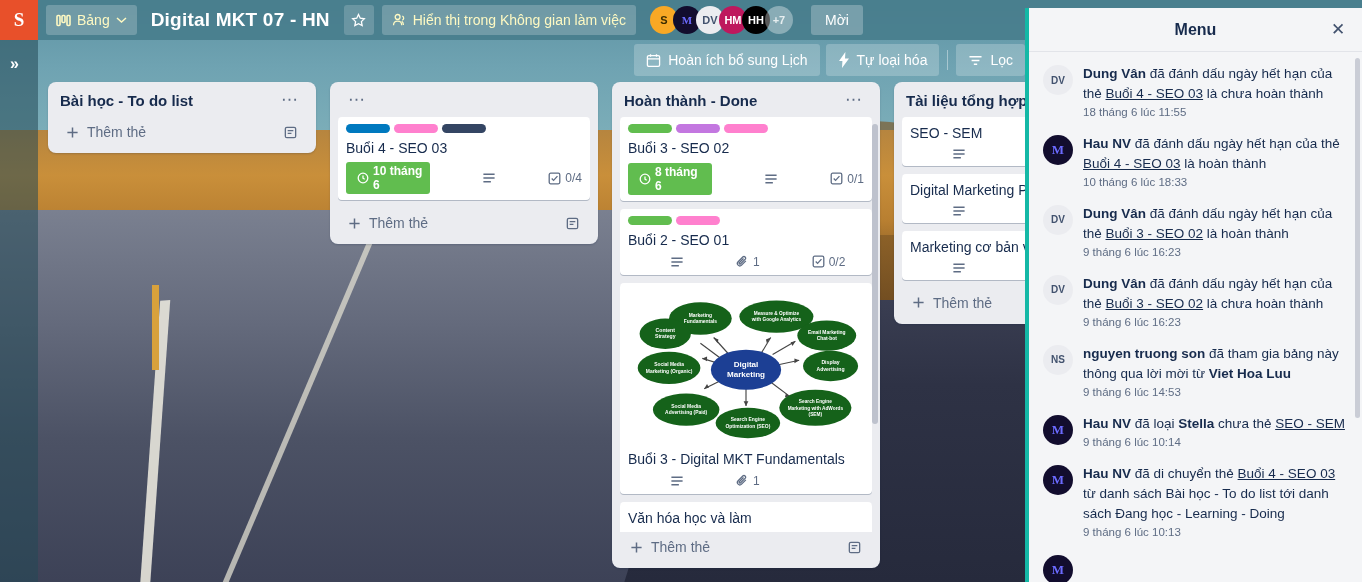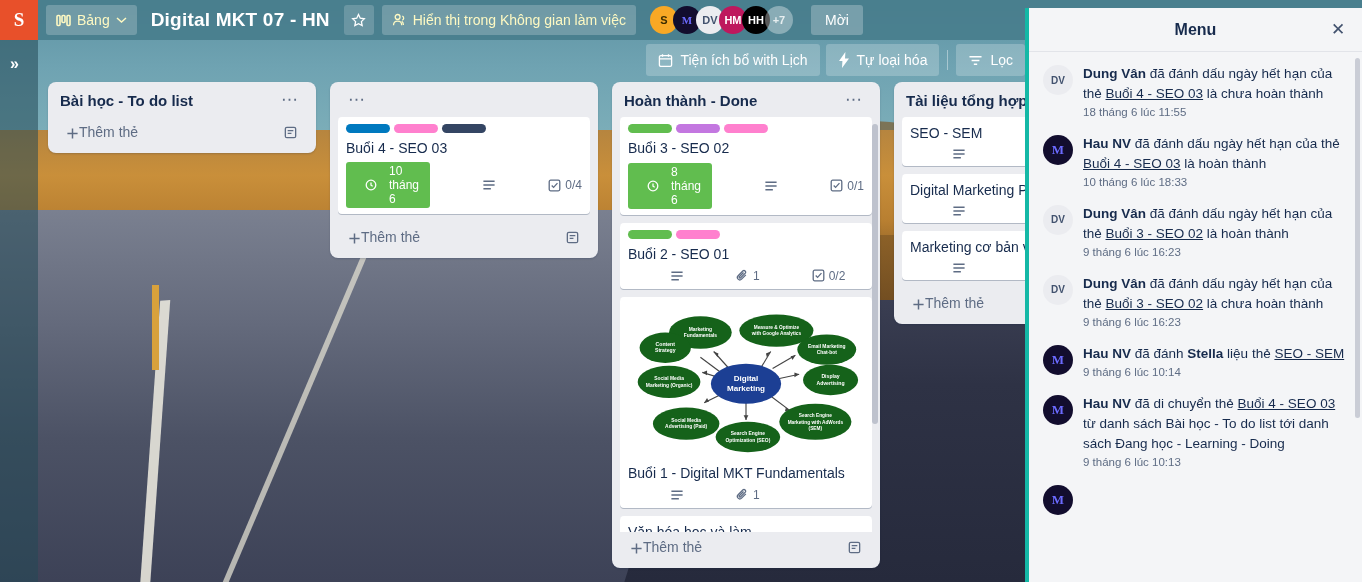--- a/index.html
+++ b/index.html
@@ -142,29 +142,29 @@
     padding: 7px 8px 6px 8px; margin-bottom: 8px; cursor: pointer;
   }
   .labels { display: flex; gap: 4px; margin-bottom: 6px; }
   .label { width: 44px; height: 9px; border-radius: 5px; }
   .card-cover { width: 100%; border-radius: 3px; margin-bottom: 8px; display: block; }
   .card-title { font-size: 14px; color: #172b4d; line-height: 1.35; margin-bottom: 5px; }
   .badges { display: flex; align-items: center; gap: 10px; color: #5e6c84; font-size: 12px; }
   .badge { display: flex; align-items: center; gap: 4px; margin-left: 42px; }
   .due {
     background: #61bd4f; color: #fff; border-radius: 3px;
-    padding: 2px 7px 2px 19px; display: flex; align-items: center; gap: 12px;
-    font-size: 12px; font-weight: 400;
+    padding: 2px 7px 2px 11px; display: flex; align-items: center; gap: 4px;
+    font-size: 12px; font-weight: 700;
   }
   .add-card {
     display: flex; align-items: center; justify-content: space-between;
     padding: 7px 10px; border-radius: 4px; color: #5e6c84; font-size: 14px;
     cursor: pointer; margin: 0 4px 2px 4px;
   }
-  .add-left { display: flex; align-items: flex-end; }
+  .add-left { display: flex; align-items: center; gap: 8px; }
   .list-scroll {
     position: absolute; right: 2px; top: 42px; width: 6px; height: 300px;
     background: rgba(9,30,66,0.2); border-radius: 4px;
   }
 
   
   .menu {
     position: absolute; right: 0; top: 8px; width: 337px; height: 582px;
     background: #f4f5f7; border-left: 4px solid #14b8a6;
     display: flex; flex-direction: column; z-index: 5;
@@ -274,21 +274,21 @@
   </div>
 
   <div class="subbar">
     <div class="sb-btn">
       <span>
         <svg width="15" height="15" viewBox="0 0 16 16" fill="none" stroke="currentColor" stroke-width="1.4">
           <rect x="1.5" y="2.8" width="13" height="11.5" rx="1.5"></rect>
             <path d="M1.5 6.2h13M4.8 1.4v2.6M11.2 1.4v2.6"></path>
         </svg>
       </span>
-      <span>Tiện ích bổ with Lịch</span>
+      <span>Hoàn ích bổ sung Lịch</span>
     </div>
     <div class="sb-btn">
       <span>
         <svg width="12" height="16" viewBox="0 0 12 16" fill="currentColor">
             <path d="M7.4 0L1 9h3.4L4 16 11 6.6H7z"></path>
           </svg>
       </span>
       <span>Tự loại hóa</span>
     </div>
     <div class="sb-div"></div>
@@ -516,21 +516,21 @@
             <text x="57" y="131" text-anchor="middle" fill="#fff" font-size="5.2" font-weight="bold" font-family="Liberation Sans, sans-serif">Advertising (Paid)</text>
 
             <ellipse cx="39" cy="82" rx="33" ry="17" fill="#15621a"></ellipse>
             <text x="39" y="80" text-anchor="middle" fill="#fff" font-size="5.2" font-weight="bold" font-family="Liberation Sans, sans-serif">Social Media</text>
             <text x="39" y="87" text-anchor="middle" fill="#fff" font-size="5.2" font-weight="bold" font-family="Liberation Sans, sans-serif">Marketing (Organic)</text>
 
             <ellipse cx="35" cy="46" rx="27" ry="16" fill="#15621a"></ellipse>
             <text x="35" y="44" text-anchor="middle" fill="#fff" font-size="5.4" font-weight="bold" font-family="Liberation Sans, sans-serif">Content</text>
             <text x="35" y="51" text-anchor="middle" fill="#fff" font-size="5.4" font-weight="bold" font-family="Liberation Sans, sans-serif">Strategy</text>
           </svg>
-          <div class="card-title">Buổi 1 - Digital MKT Fundamentals</div>
+          <div class="card-title">Buổi 3 - Digital MKT Fundamentals</div>
           <div class="badges">
             <span class="badge">
               <svg width="14" height="12" viewBox="0 0 15 12" fill="none" stroke="currentColor" stroke-width="1.5">
                   <path d="M1.5 2h12M1.5 6h12M1.5 10h8"></path>
                 </svg>
             </span>
             <span class="badge">
               <span>
                 <svg width="13" height="13" viewBox="0 0 14 14" fill="none" stroke="currentColor" stroke-width="1.4">
                     <path d="M10.6 6.3L6 10.9a2.6 2.6 0 01-3.7-3.7l5.2-5.2a1.8 1.8 0 012.5 2.5l-5 5a0.9 0.9 0 01-1.3-1.3l4.4-4.4"></path>
@@ -648,25 +648,32 @@
       </div>
 
       <div class="act">
         <div class="act-av" style="background:#ebecf0;color:#42526e">DV</div>
         <div class="act-body">
           <div class="act-text"><b>Dung Vân</b><span> đã đánh dấu ngày hết hạn của thẻ </span><span class="act-link">Buổi 3 - SEO 02</span><span> là chưa hoàn thành</span></div>
           <div class="act-time">9 tháng 6 lúc 16:23</div>
         </div>
       </div>
 
+      <div class="act">
+        <div class="act-av" style="background:#ebecf0;color:#42526e">NS</div>
+        <div class="act-body">
+          <div class="act-text"><b>nguyen truong son</b><span> đã tham gia bảng này thông qua lời mời từ </span><b>Viet Hoa Luu</b></div>
+          <div class="act-time">9 tháng 6 lúc 14:53</div>
+        </div>
+      </div>
 
       <div class="act">
         <div class="act-av" style="background:#120d2e;color:#6c6bff;font-family:'Liberation Serif',serif;font-size:13px;">M</div>
         <div class="act-body">
-          <div class="act-text"><b>Hau NV</b><span> đã đánh </span><b>Stella</b><span> liệu thẻ </span><span class="act-link">SEO - SEM</span></div>
+          <div class="act-text"><b>Hau NV</b><span> đã loại </span><b>Stella</b><span> chưa thẻ </span><span class="act-link">SEO - SEM</span></div>
           <div class="act-time">9 tháng 6 lúc 10:14</div>
         </div>
       </div>
 
       <div class="act">
         <div class="act-av" style="background:#120d2e;color:#6c6bff;font-family:'Liberation Serif',serif;font-size:13px;">M</div>
         <div class="act-body">
           <div class="act-text"><b>Hau NV</b><span> đã di chuyển thẻ </span><span class="act-link">Buổi 4 - SEO 03</span><span> từ danh sách Bài học - To do list tới danh sách Đang học - Learning - Doing</span></div>
           <div class="act-time">9 tháng 6 lúc 10:13</div>
         </div>

